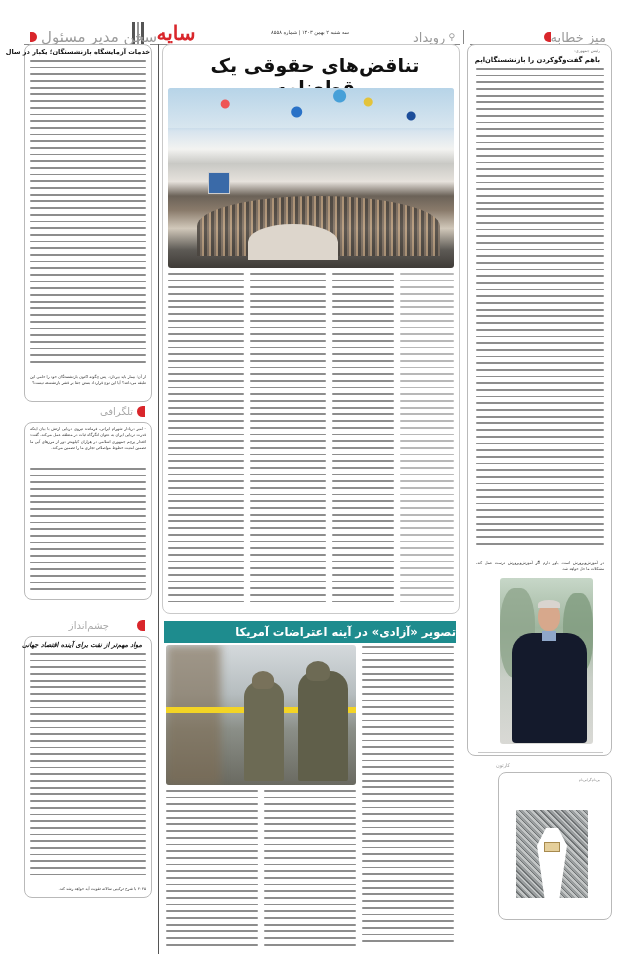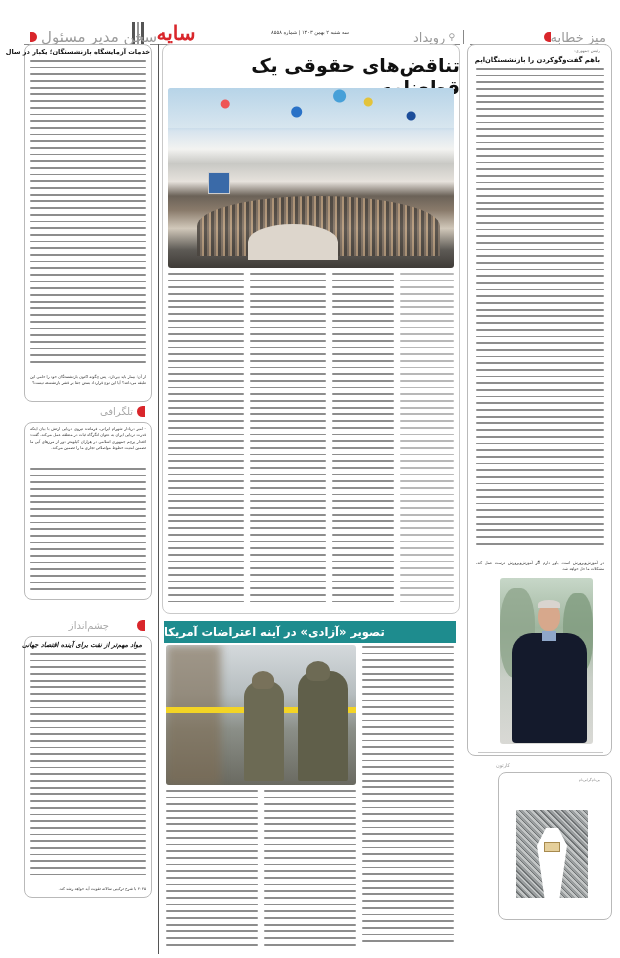--- a/index.html
+++ b/index.html
@@ -26,21 +26,21 @@
   .col-text { font-size: 4.2px; line-height: 6.7px; color: #333; text-align: justify; overflow: hidden; }
   .fake-lines { position: absolute; overflow: hidden; }
   .fake-lines i { display: block; height: 1.8px; background: #8d8d8d; margin-bottom: 4.9px; border-radius: 1px; }
   .fake-lines.light i { background: #b8b8b8; }
 
   
   .r-kicker { position: absolute; font-size: 4px; color: #777; }
   .r-title { position: absolute; font-size: 6.8px; font-weight: bold; color: #111; white-space: nowrap; }
 
   
-  .main-title { position: absolute; top: 54px; left: 170px; width: 290px; font-size: 19px; font-weight: bold; color: #111; letter-spacing: -0.3px; }
+  .main-title { position: absolute; top: 54px; left: 170px; width: 290px; text-align: center; font-size: 19px; font-weight: bold; color: #111; letter-spacing: -0.3px; }
 
   
   .img { position: absolute; overflow: hidden; border-radius: 3px; }
   .img-un { background: linear-gradient(180deg, #cfe3ef 0%, #e9b8a8 8%, #8fb9d9 14%, #d7e4ee 24%, #f3f3f1 34%, #c9c9c5 42%, #e6e2dc 52%, #6b6258 60%, #8a7b6b 68%, #d1c8ba 78%, #5d5a55 90%, #3f3b37 100%); }
   .img-un .dome { position: absolute; left: 0; right: 0; top: 0; height: 40px; background:
       radial-gradient(circle at 20% 40%, #e55 0 4px, transparent 5px),
       radial-gradient(circle at 45% 60%, #2a72c7 0 5px, transparent 6px),
       radial-gradient(circle at 70% 35%, #e3c33b 0 4px, transparent 5px),
       radial-gradient(circle at 85% 70%, #1c4d9a 0 4px, transparent 5px),
       radial-gradient(circle at 60% 20%, #47a0d8 0 6px, transparent 7px),
@@ -63,21 +63,21 @@
   .img-cart .book { position: absolute; left: 50%; top: 52px; width: 16px; height: 10px; transform: translateX(-50%); background: #e5cf9b; border: 1px solid #a78a4e; }
 
   .img-us { background: linear-gradient(180deg, #d4d9dc 0%, #b6bdbf 35%, #8b8f88 60%, #6a6a61 100%); }
   .img-us .tape { position: absolute; left: 0; right: 0; top: 62px; height: 6px; background: #f3d425; }
   .img-us .s1 { position: absolute; left: 78px; top: 36px; width: 40px; height: 100px; background: #6c6a54; border-radius: 16px 16px 2px 2px; }
   .img-us .s2 { position: absolute; left: 132px; top: 26px; width: 50px; height: 110px; background: #605f4a; border-radius: 18px 18px 2px 2px; }
   .img-us .h1 { position: absolute; left: 86px; top: 26px; width: 22px; height: 18px; background: #78715a; border-radius: 50% 50% 30% 30%; }
   .img-us .h2 { position: absolute; left: 140px; top: 16px; width: 24px; height: 20px; background: #6d6a54; border-radius: 50% 50% 30% 30%; }
   .img-us .blur { position: absolute; left: 0; top: 0; width: 55px; height: 140px; background: #7e6c52; opacity: .6; filter: blur(4px); }
 
-  .teal-banner { position: absolute; top: 621px; left: 164px; width: 292px; height: 22px; background: #1e8c8e; color: #fff; font-size: 11.5px; font-weight: bold; text-align: left; line-height: 22px; }
+  .teal-banner { position: absolute; top: 621px; left: 164px; width: 292px; height: 22px; background: #1e8c8e; color: #fff; font-size: 11.5px; font-weight: bold; text-align: right; line-height: 22px; }
 
   .section-hdr { position: absolute; display: flex; align-items: center; gap: 4px; }
   .section-hdr .label { font-size: 10px; color: #aaa; margin-left: 29px; }
   .section-hdr .red-tab { width: 8px; height: 11px; }
 
   .left-title { position: absolute; font-size: 6.6px; font-weight: bold; color: #111; white-space: nowrap; }
   .vrule { position: absolute; width: 1px; background: #555; }
   .dash-rule { position: absolute; height: 1px; background: #c8c8c8; }
   .cart-label { position: absolute; font-size: 5px; color: #999; }
   .cart-cap { position: absolute; font-size: 3.6px; color: #888; }

